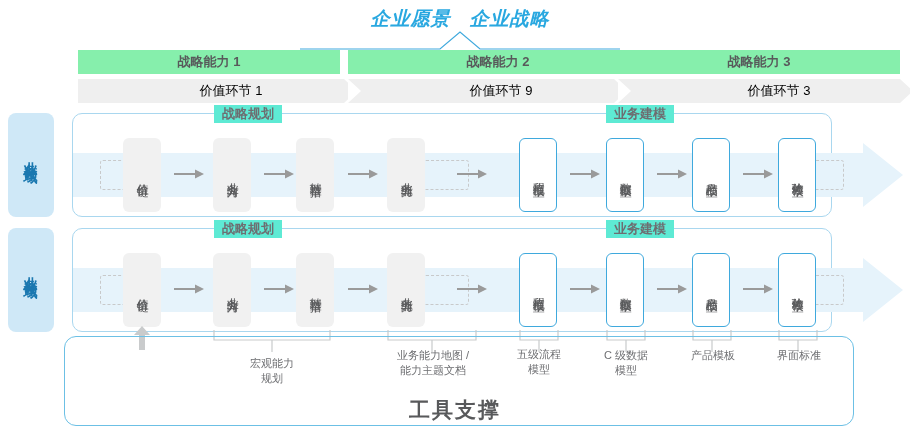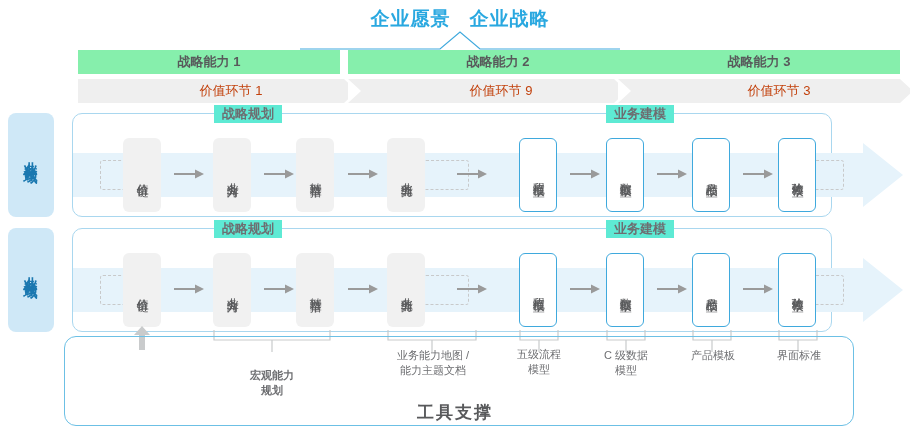--- a/index.html
+++ b/index.html
@@ -8,40 +8,40 @@
     background: #ffffff;
     font-family: "Liberation Sans", "DejaVu Sans", sans-serif;
     position: relative;
     overflow: hidden;
   }
   .stage { position:absolute; left:0; top:0; width:910px; height:432px; }
 
   
   .top-titles {
     position:absolute; left:300px; top:4px; width:320px; height:30px;
-    display:flex; align-items:center; justify-content:center; gap:19px;
+    display:flex; align-items:center; justify-content:center; gap:19px;font-style:italic;
   }
   .top-title {
     color:#29a8e0; font-size:19px; font-weight:bold; letter-spacing:1px;
     white-space:nowrap;
   }
   .vee { position:absolute; left:300px; top:30px; width:320px; height:20px; }
 
   
   .cap-row { position:absolute; left:78px; top:50px; width:822px; height:24px; }
   .cap-cell {
     position:absolute; top:0; height:24px; background:#86efac;
     display:flex; align-items:center; justify-content:center;
     font-size:13px; font-weight:bold; color:#58595b; white-space:nowrap;
   }
   .val-row { position:absolute; left:78px; top:79px; width:822px; height:24px; }
   .val-cell {
     position:absolute; top:0; height:24px; background:#efefef;
     display:flex; align-items:center; justify-content:center;
-    font-size:13px; color:#c2410c; white-space:nowrap;padding-left:40px;
+    font-size:13px; color:#000000; white-space:nowrap;padding-left:40px;
   }
   .val-cell .lbl { position:relative; z-index:2; }
   .val-cell::after{
     content:""; position:absolute; right:-13px; top:0; width:0; height:0;
     border-top:12px solid transparent; border-bottom:12px solid transparent;
     border-left:13px solid #efefef; z-index:1;
   }
   .val-cell::before{
     content:""; position:absolute; left:0px; top:0; width:0; height:0;
     border-top:12px solid transparent; border-bottom:12px solid transparent;
@@ -87,21 +87,21 @@
 
   .arrow { position:absolute; width:30px; height:10px; }
 
   
   .tool-box {
     position:absolute; left:64px; top:336px; width:790px; height:90px;
     border:1px solid #6cc0e5; border-radius:12px;
   }
   .tool-title {
     position:absolute; left:0; right:0; bottom:8px; text-align:center;
-    font-size:17px; font-weight:bold; color:#58595b; letter-spacing:2px;margin-top:39px;
+    font-size:21px; font-weight:bold; color:#58595b; letter-spacing:2px;margin-top:39px;
   }
   .tool-note {
     position:absolute; text-align:center; font-size:11px; line-height:1.35;
     color:#6d6e71; white-space:nowrap;
   }
   .tool-note.boxed {
     border:1px solid #9fd3ee; border-radius:7px; background:#fff;
     padding:3px 6px; color:#58595b;
   }
   .bracket { position:absolute; }
@@ -301,21 +301,21 @@
     <path d="M2,0 L2,10 L40,10 L40,0 M21,10 L21,22" fill="none" stroke="#c9cbcc" stroke-width="1.2"></path>
   </svg>
   <svg class="bracket" style="left:691px;top:330px;width:42px;height:22px;" viewBox="0 0 42 22">
     <path d="M2,0 L2,10 L40,10 L40,0 M21,10 L21,22" fill="none" stroke="#c9cbcc" stroke-width="1.2"></path>
   </svg>
   <svg class="bracket" style="left:777px;top:330px;width:42px;height:22px;" viewBox="0 0 42 22">
     <path d="M2,0 L2,10 L40,10 L40,0 M21,10 L21,22" fill="none" stroke="#c9cbcc" stroke-width="1.2"></path>
   </svg>
 
   <div class="tool-box"></div>
-  <div class="tool-note" style="left:222px;top:368px;width:100px;font-weight:bold;">宏观能力<br>规划</div>
+  <div class="tool-note" style="left:222px;top:356px;width:100px;">宏观能力<br>规划</div>
   <div class="tool-note" style="left:360px;top:348px;width:146px;">业务能力地图 /<br>能力主题文档</div>
   <div class="tool-note" style="left:494px;top:347px;width:90px;">五级流程<br>模型</div>
   <div class="tool-note" style="left:583px;top:348px;width:86px;">C 级数据<br>模型</div>
   <div class="tool-note" style="left:670px;top:348px;width:86px;">产品模板</div>
   <div class="tool-note" style="left:756px;top:348px;width:86px;">界面标准</div>
   <div class="tool-title">工具支撑</div>
 
 </div>
 
 </body></html>

